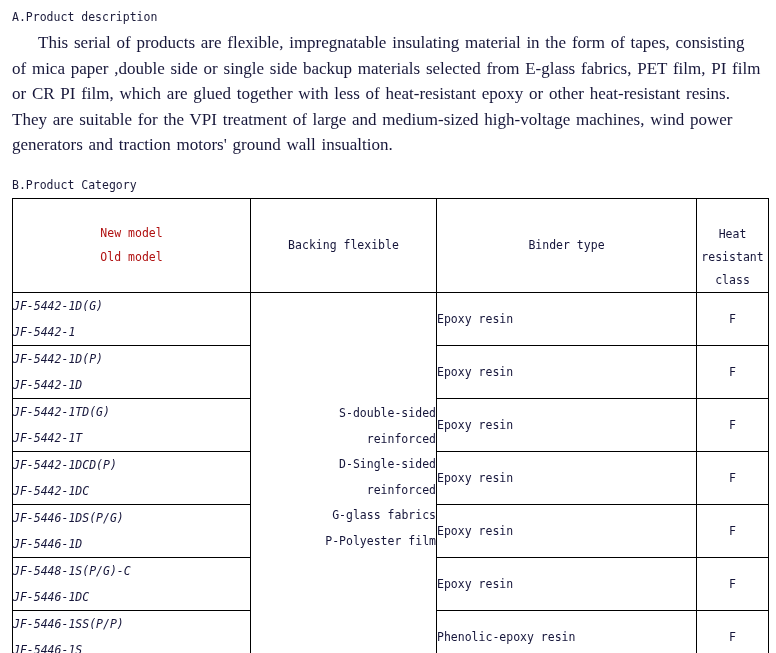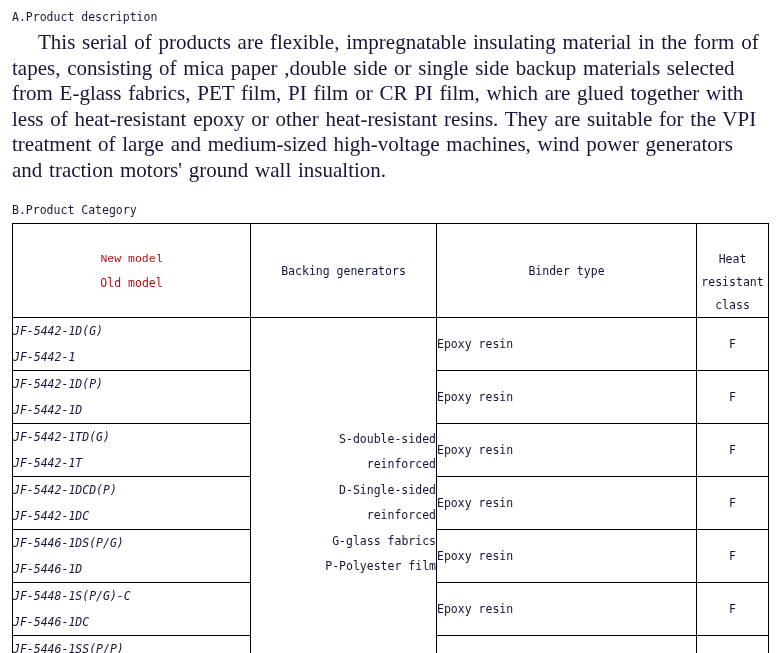--- a/index.html
+++ b/index.html
@@ -23,21 +23,21 @@
   }
   .section-heading {
     font-family: "DejaVu Sans Mono", monospace;
     font-size: 11.5px;
     color: #1a1a3a;
     letter-spacing: 0px;
     margin: 2px 0 6px 2px;
   }
   .para {
     font-family: "Liberation Serif", serif;
-    font-size: 21px;
+    font-size: 17px;
     line-height: 25.5px;
     color: #17173a;
     text-indent: 26px;
     margin: 0 2px 8px 2px;
     text-align: left;
     word-spacing: 1.5px;
   }
   .section-heading-b {
     font-family: "DejaVu Sans Mono", monospace;
     font-size: 11.5px;
@@ -63,21 +63,21 @@
   .col-model   { width: 238px; }
   .col-backing { width: 186px; }
   .col-binder  { width: 260px; }
   .col-heat    { width: 72px; }
 
   thead td { height: 78px; text-align: center; }
   .hdr-center {
     text-align: center;
     line-height: 24px;
   }
-  .hdr-new { color: #b01010; font-family: Liberation Mono, monospace; }
+  .hdr-new { color: #b01010; }
   .hdr-old { color: #b01010; }
   .hdr-heat-lines { line-height: 23px; margin-top: 24px; }
 
   tbody td { height: 53px; }
   .cell-model {
     line-height: 26px;
     padding: 2px 0;
     font-style: italic;
   }
   .cell-binder { text-align: left; }
@@ -109,21 +109,21 @@
       <col class="col-heat">
     </colgroup>
     <thead>
       <tr>
         <td>
           <div class="hdr-center">
             <div class="hdr-new">New model</div>
             <div class="hdr-old">Old model</div>
           </div>
         </td>
-        <td class="hdr-center">Backing generators</td>
+        <td class="hdr-center">Backing flexible</td>
         <td class="hdr-center">Binder type</td>
         <td>
           <div class="hdr-center hdr-heat-lines">
             <div>Heat</div>
             <div>resistant</div>
             <div>class</div>
           </div>
         </td>
       </tr>
     </thead>

